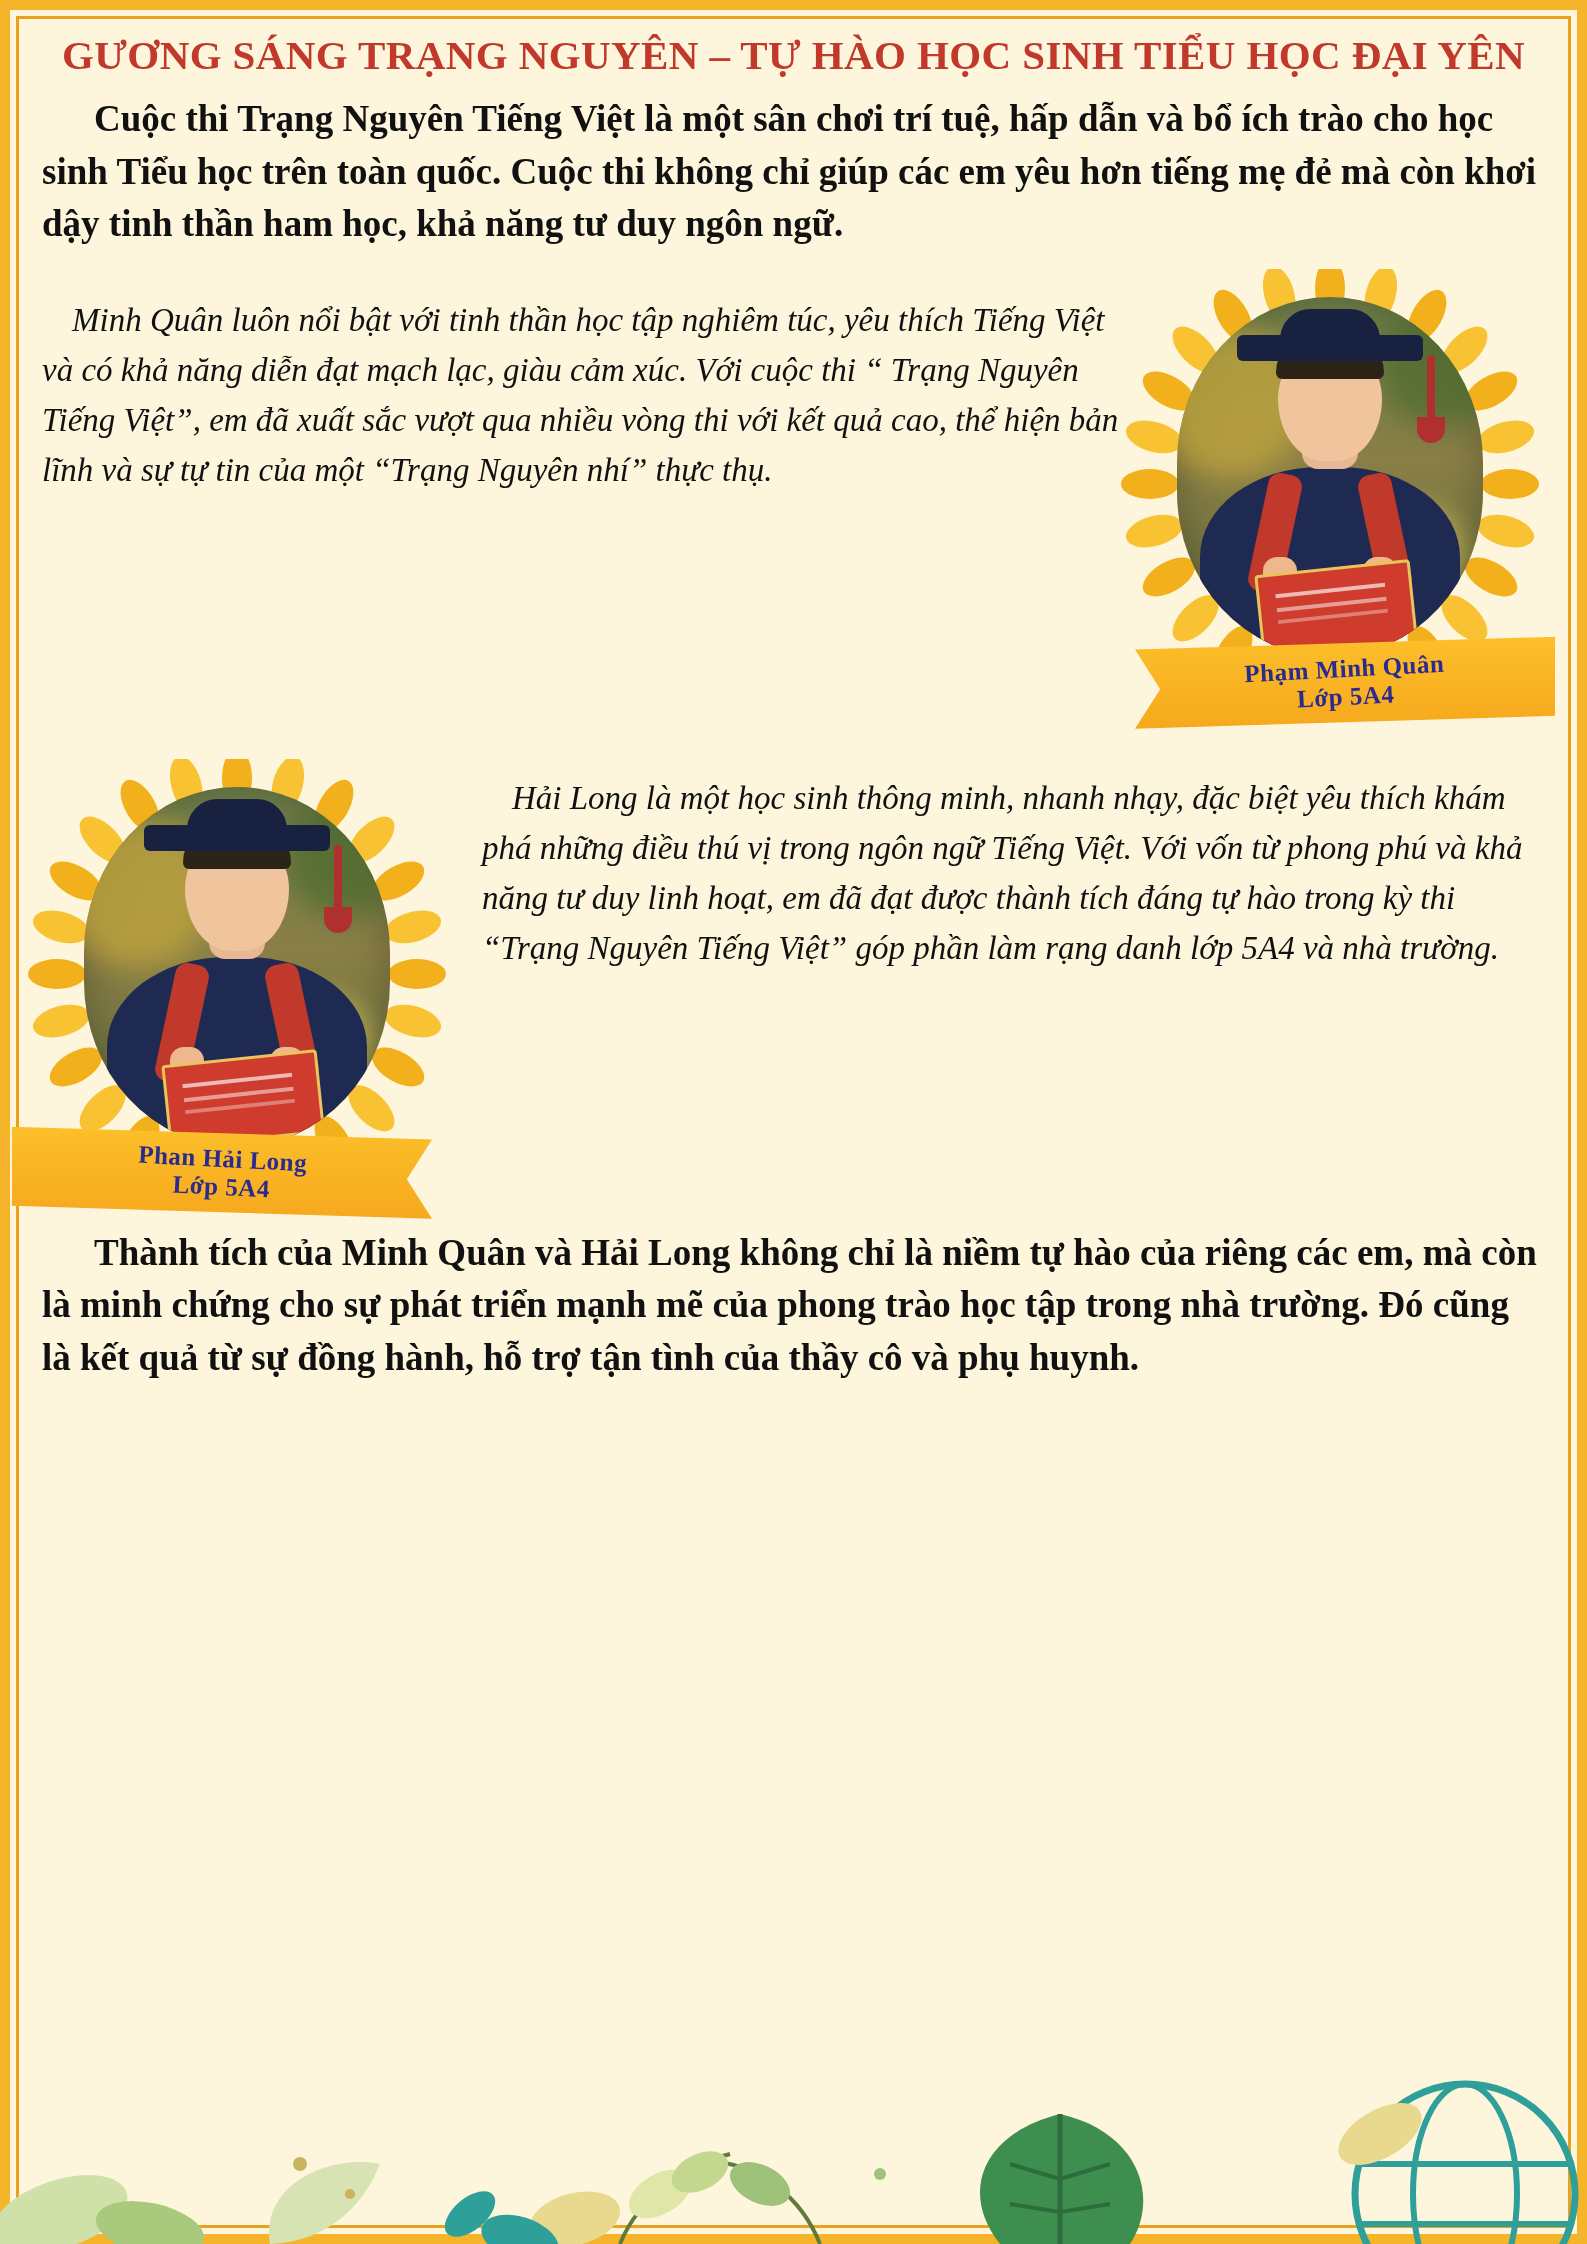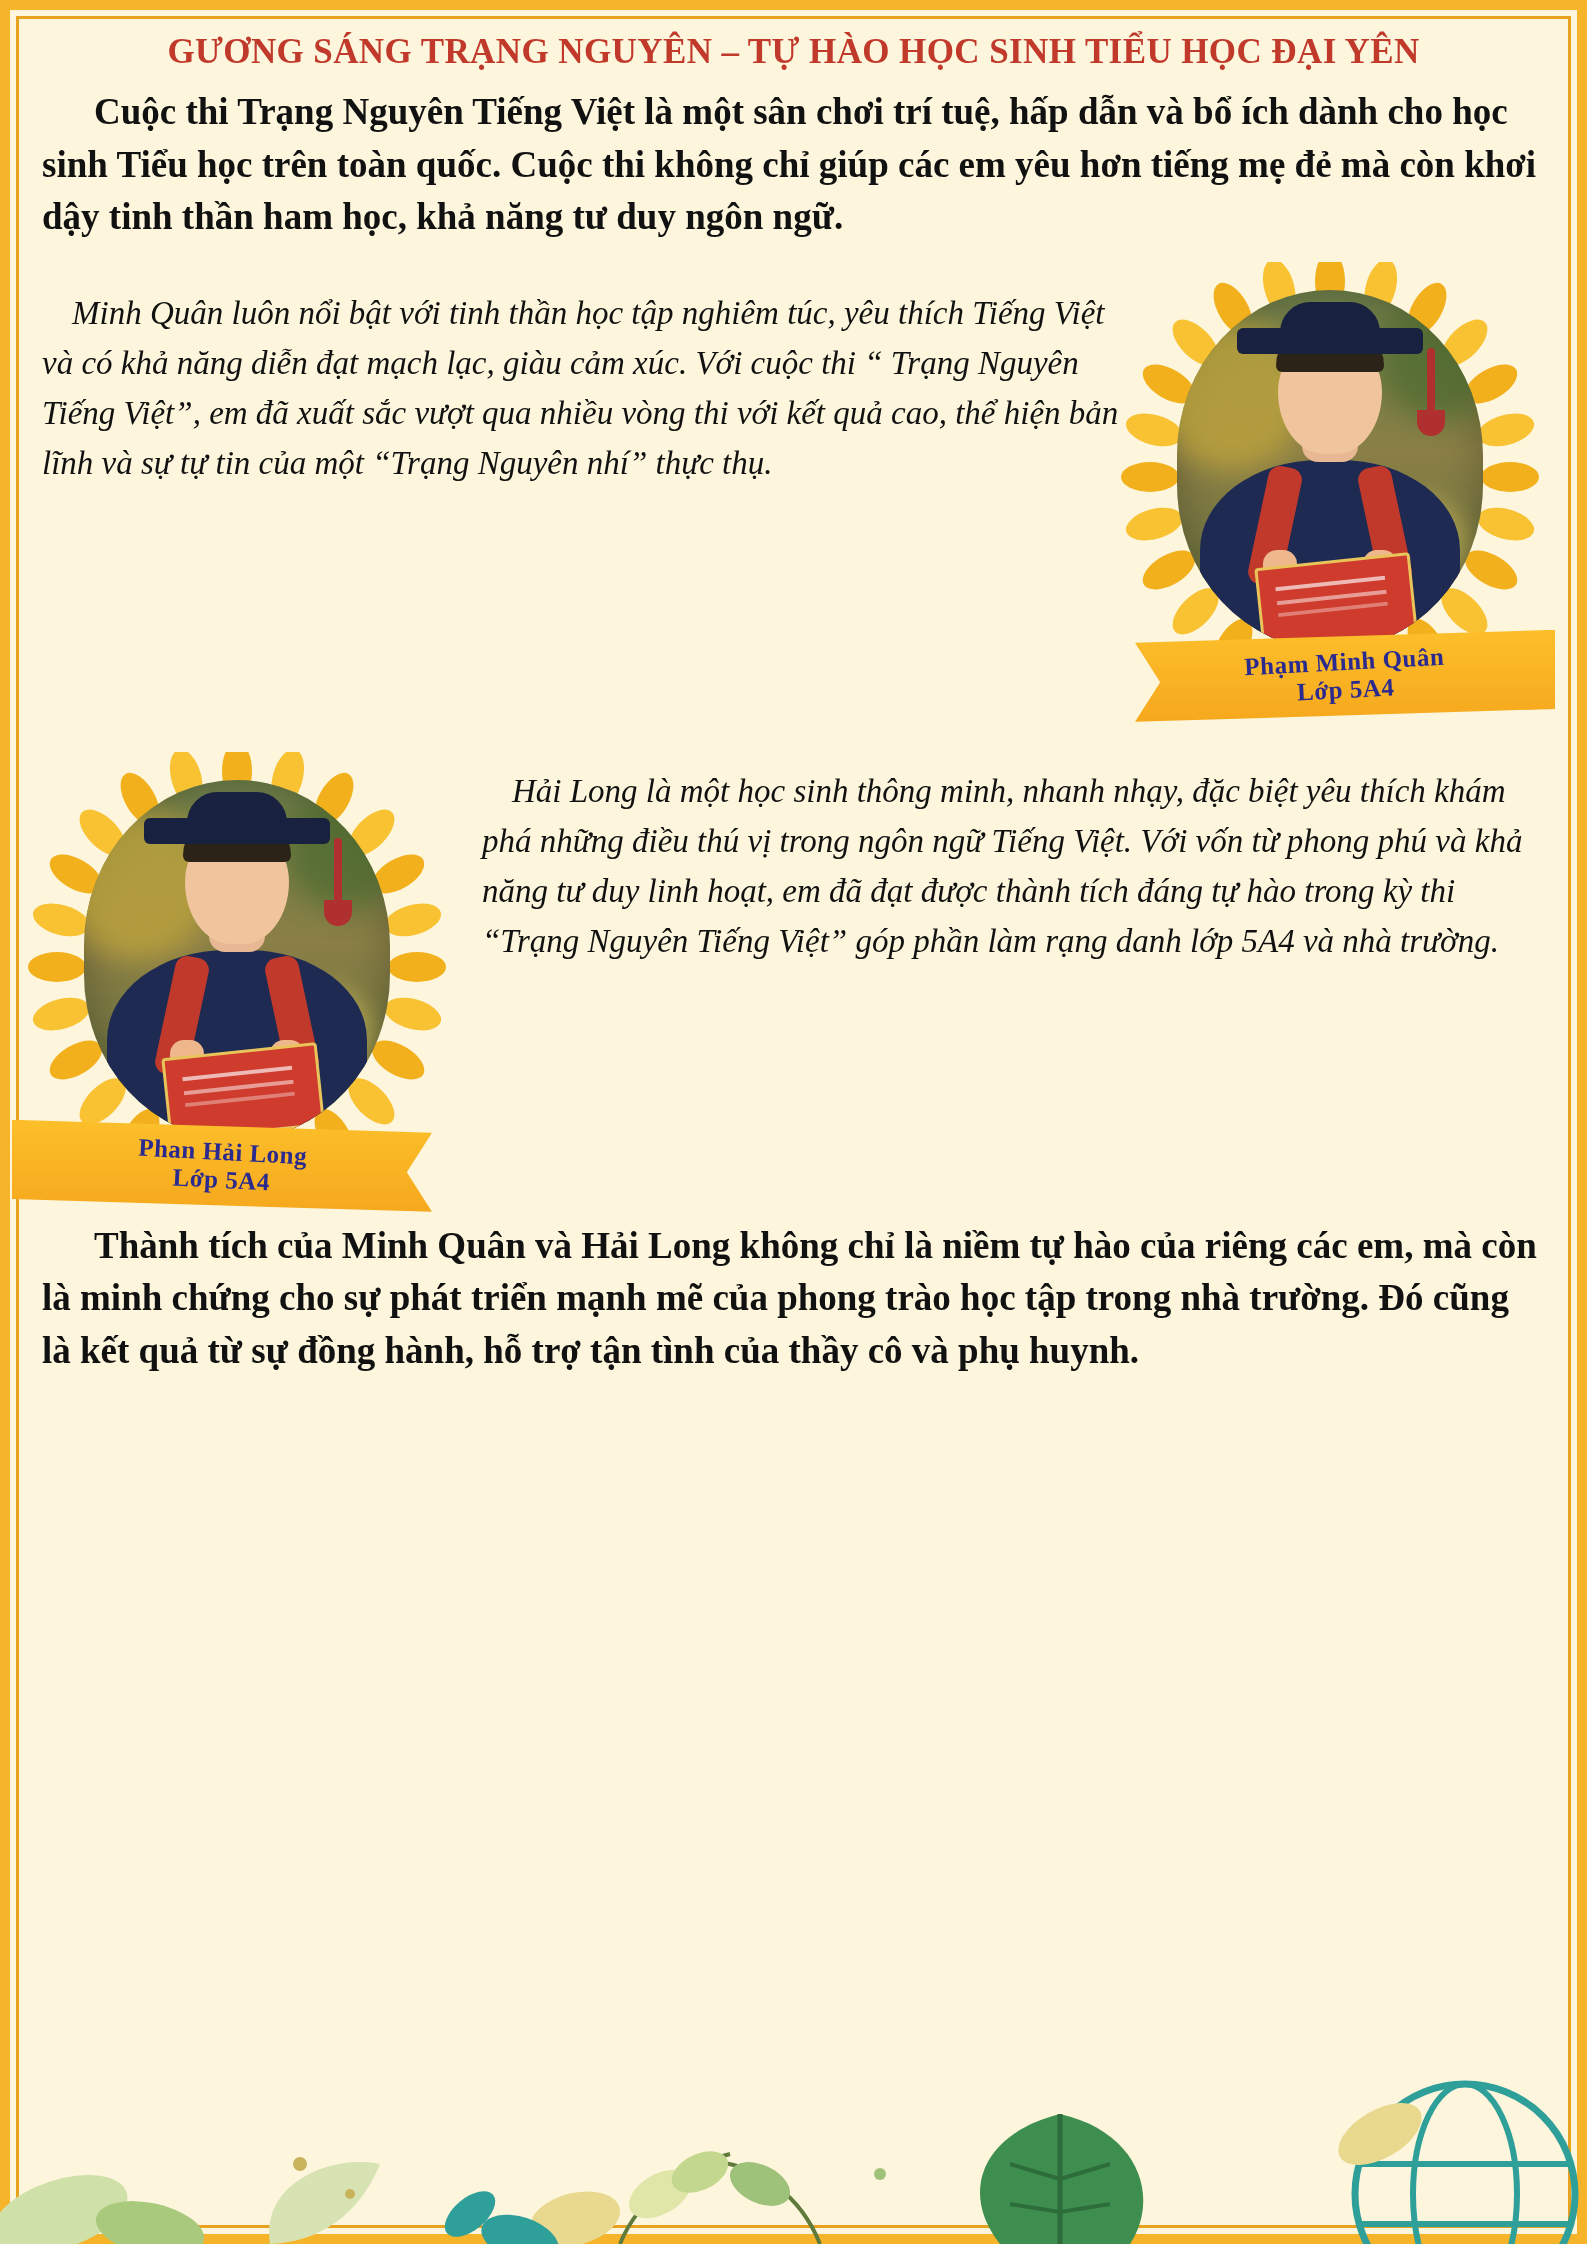--- a/index.html
+++ b/index.html
@@ -37,21 +37,21 @@
     width: 1587px;
     height: 2244px;
     padding: 26px 42px 0 42px;
     box-sizing: border-box;
   }
 
   
   .title {
     text-align: center;
     color: #c0392b;
-    font-size: 35px;
+    font-size: 41px;
     font-weight: bold;
     letter-spacing: 0.4px;
     line-height: 1.15;
     margin: 6px 0 14px 0;
     white-space: nowrap;
   }
 
   
   .para {
     font-size: 37px;
@@ -290,21 +290,21 @@
 </style>
 </head>
 <body>
 
 <div class="page-border"></div>
 
 <div class="content">
 
   <div class="title">GƯƠNG SÁNG TRẠNG NGUYÊN – TỰ HÀO HỌC SINH TIỂU HỌC ĐẠI YÊN</div>
 
-  <p class="para">Cuộc thi Trạng Nguyên Tiếng Việt là một sân chơi trí tuệ, hấp dẫn và bổ ích dành cho học sinh Tiểu học trên toàn quốc. Cuộc thi không chỉ giúp các em yêu hơn tiếng mẹ đẻ mà còn khơi dậy tinh thần ham học, khả năng tư duy ngôn ngữ.</p>
+  <p class="para">Cuộc thi Trạng Nguyên Tiếng Việt là một sân chơi trí tuệ, hấp dẫn và bổ ích trào cho học sinh Tiểu học trên toàn quốc. Cuộc thi không chỉ giúp các em yêu hơn tiếng mẹ đẻ mà còn khơi dậy tinh thần ham học, khả năng tư duy ngôn ngữ.</p>
 
   <div class="student-block">
     <div class="text-col-left">
       <p class="para-italic">Minh Quân luôn nổi bật với tinh thần học tập nghiêm túc, yêu thích Tiếng Việt và có khả năng diễn đạt mạch lạc, giàu cảm xúc. Với cuộc thi “ Trạng Nguyên Tiếng Việt”, em đã xuất sắc vượt qua nhiều vòng thi với kết quả cao, thể hiện bản lĩnh và sự tự tin của một “Trạng Nguyên nhí” thực thụ.</p>
     </div>
 
     <div class="medallion right">
       <svg class="wreath" viewBox="0 0 430 430">
         <g fill="#f2b01c">
           <g>

